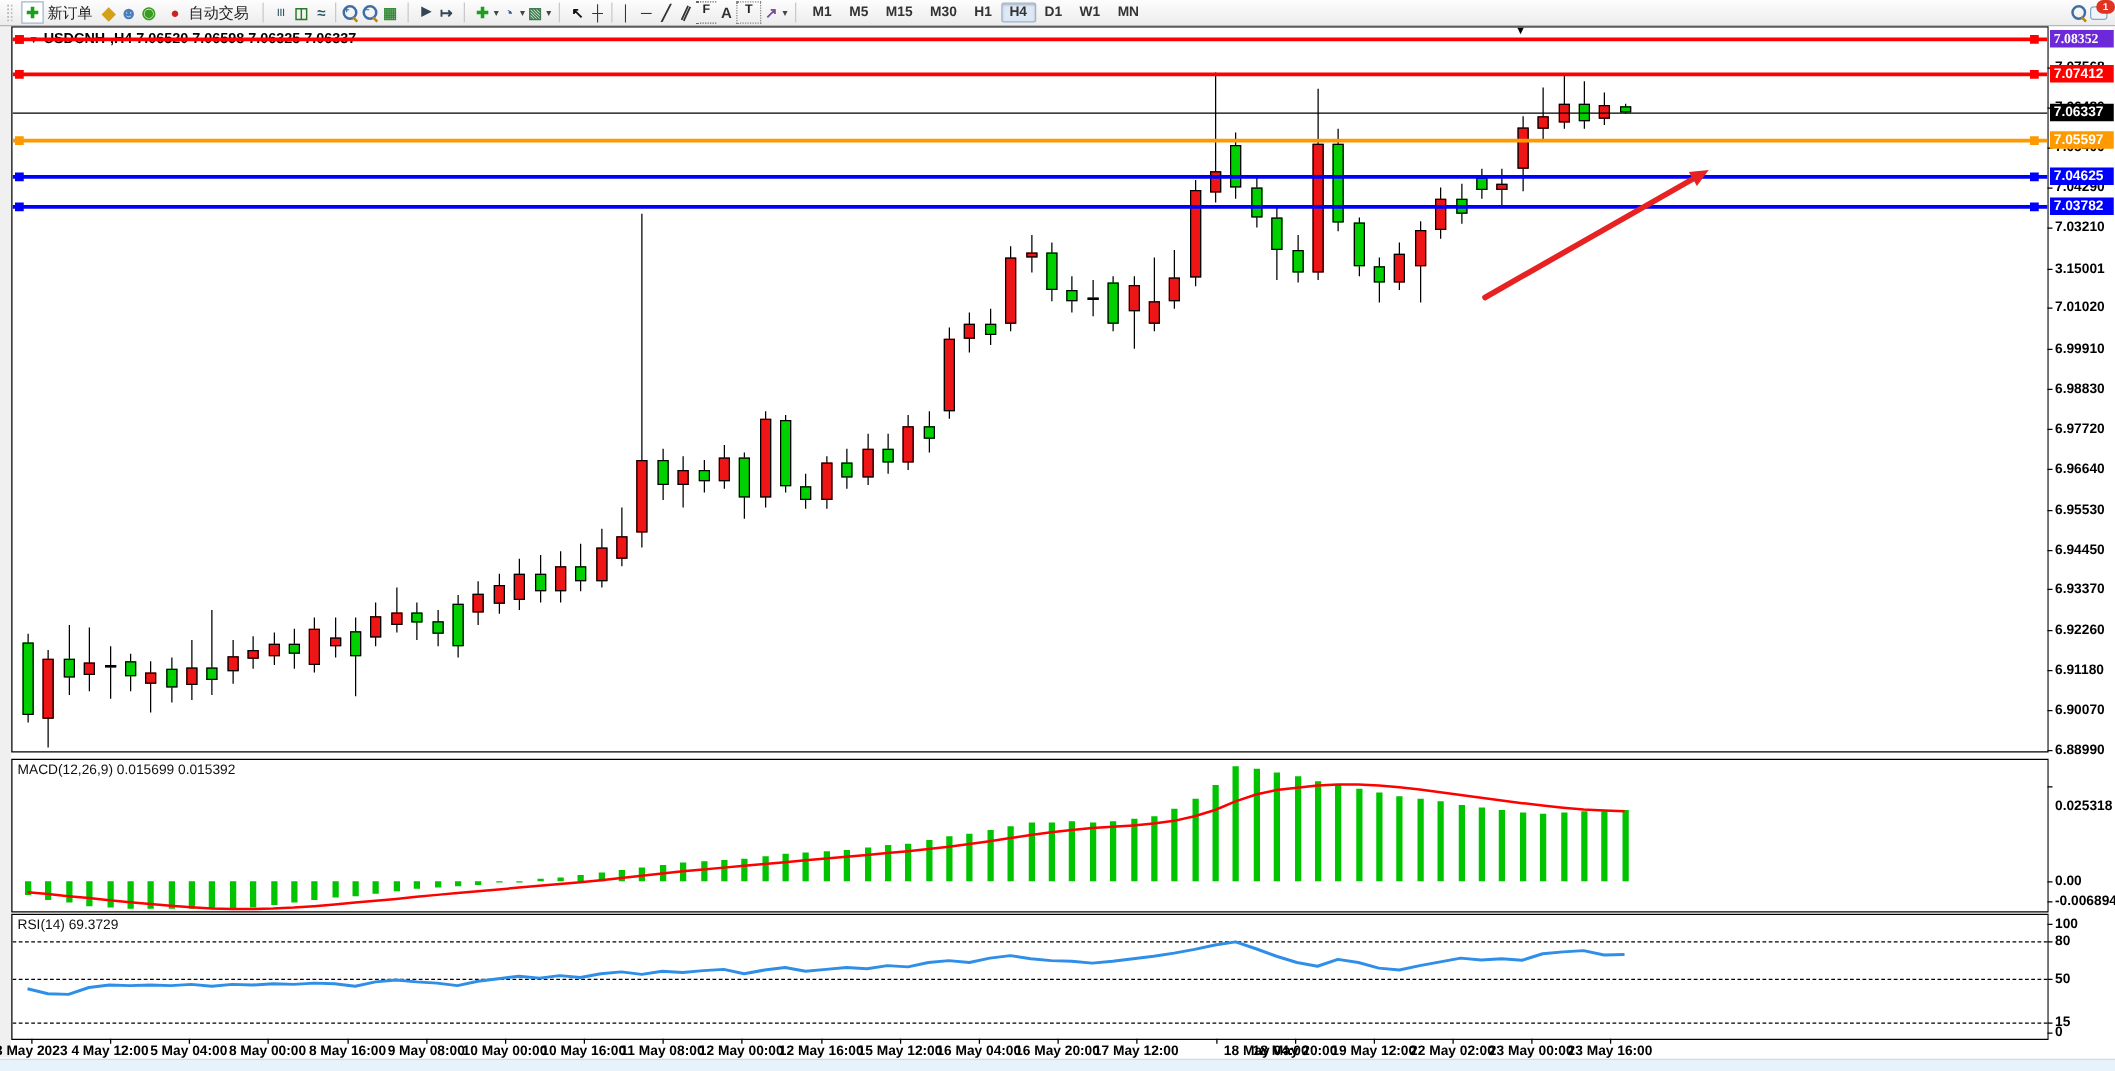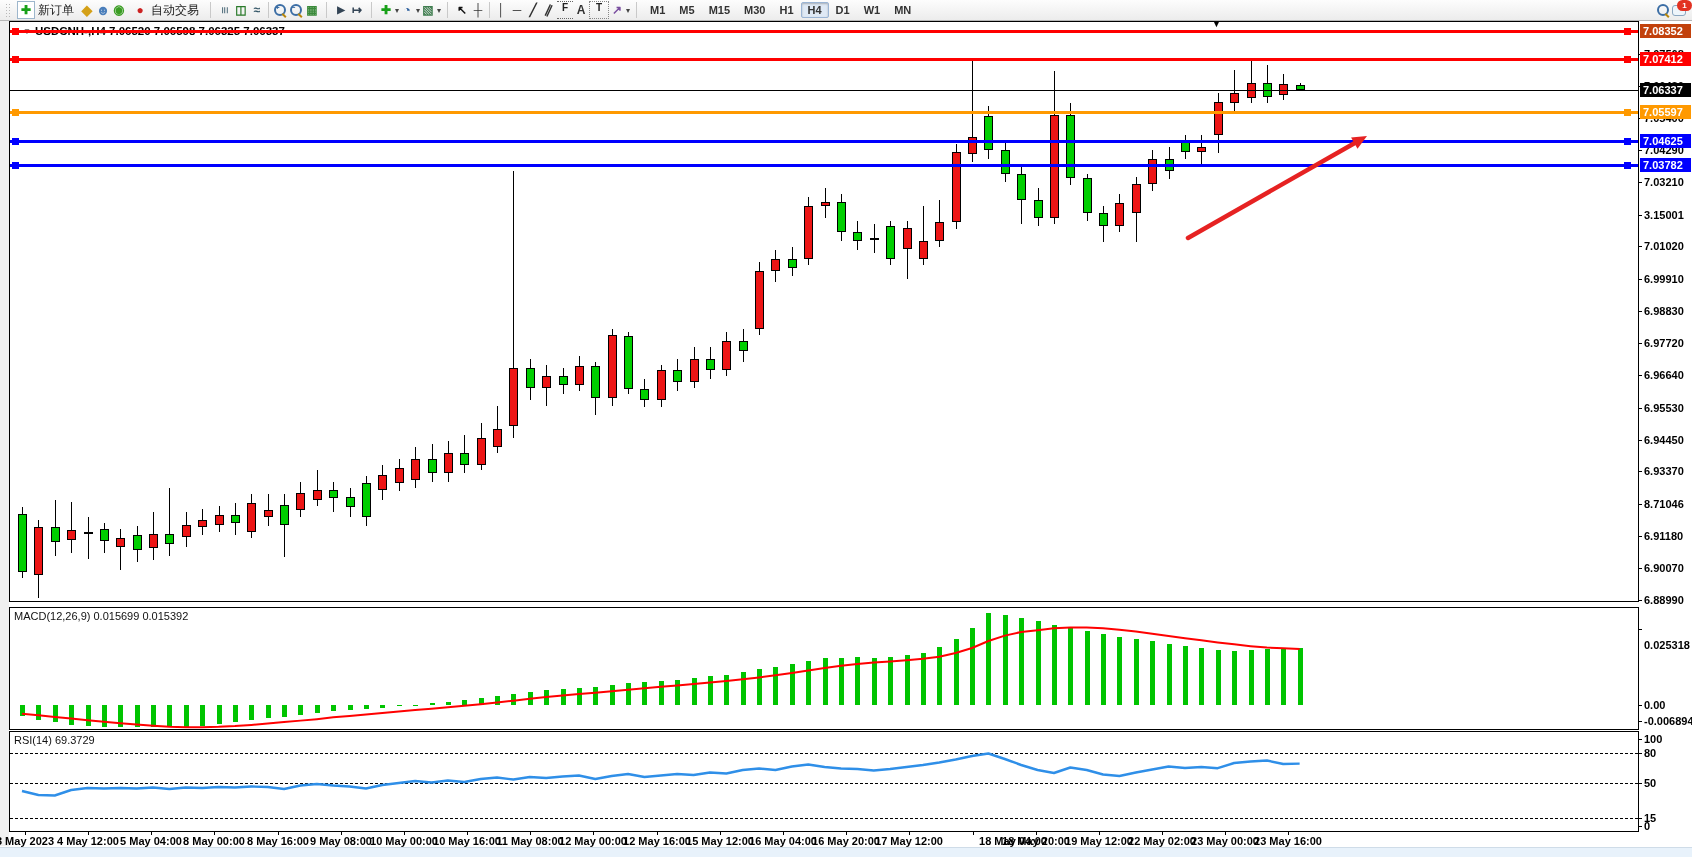--- a/index.html
+++ b/index.html
@@ -462,28 +462,28 @@
       <div class="tick-label" style="top: 322.447px;">6.97720</div>
       <div class="tick-mark" style="top: 354.186px;"></div>
       <div class="tick-label" style="top: 354.186px;">6.96640</div>
       <div class="tick-mark" style="top: 386.806px;"></div>
       <div class="tick-label" style="top: 386.806px;">6.95530</div>
       <div class="tick-mark" style="top: 418.544px;"></div>
       <div class="tick-label" style="top: 418.544px;">6.94450</div>
       <div class="tick-mark" style="top: 450.283px;"></div>
       <div class="tick-label" style="top: 450.283px;">6.93370</div>
       <div class="tick-mark" style="top: 482.903px;"></div>
-      <div class="tick-label" style="top: 482.903px;">8.71046</div>
+      <div class="tick-label" style="top: 482.903px;">6.92260</div>
       <div class="tick-mark" style="top: 514.641px;"></div>
       <div class="tick-label" style="top: 514.641px;">6.91180</div>
       <div class="tick-mark" style="top: 547.262px;"></div>
       <div class="tick-label" style="top: 547.262px;">6.90070</div>
       <div class="tick-mark" style="top: 579px;"></div>
       <div class="tick-label" style="top: 579px;">6.88990</div>
-      <div class="price-badge" style="top: 10px; background: #c2410c;">7.08352</div>
+      <div class="price-badge" style="top: 10px; background: #6d28d9; font-family: Liberation Serif, serif;">7.08352</div>
       <div class="price-badge" style="top: 37.6242px; background: rgb(255, 0, 0);">7.07412</div>
       <div class="price-badge" style="top: 69.2157px; background: rgb(0, 0, 0);">7.06337</div>
       <div class="price-badge" style="top: 90.9625px; background: rgb(255, 153, 0);">7.05597</div>
       <div class="price-badge" style="top: 119.527px; background: rgb(0, 0, 255);">7.04625</div>
       <div class="price-badge" style="top: 144.301px; background: rgb(0, 0, 255);">7.03782</div>
       <div class="tick-mark" style="top: 608px;"></div>
       <div class="tick-label" style="top: 624px;">0.025318</div>
       <div class="tick-mark" style="top: 684px;"></div>
       <div class="tick-label" style="top: 684px;">0.00</div>
       <div class="tick-mark" style="top: 700px;"></div>

